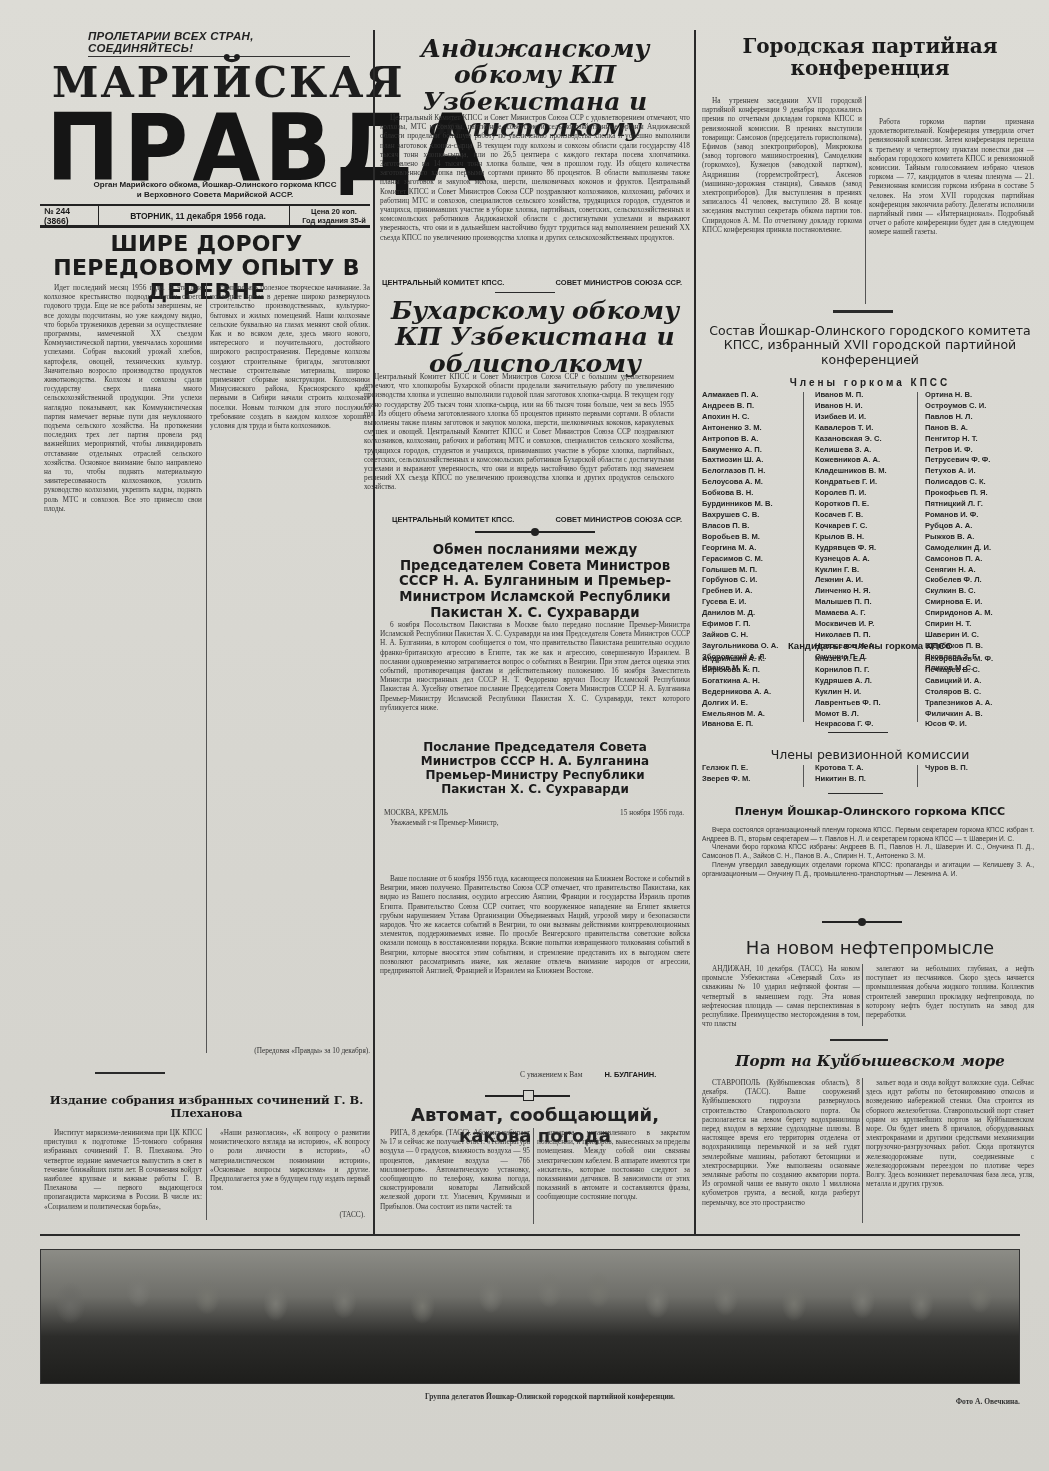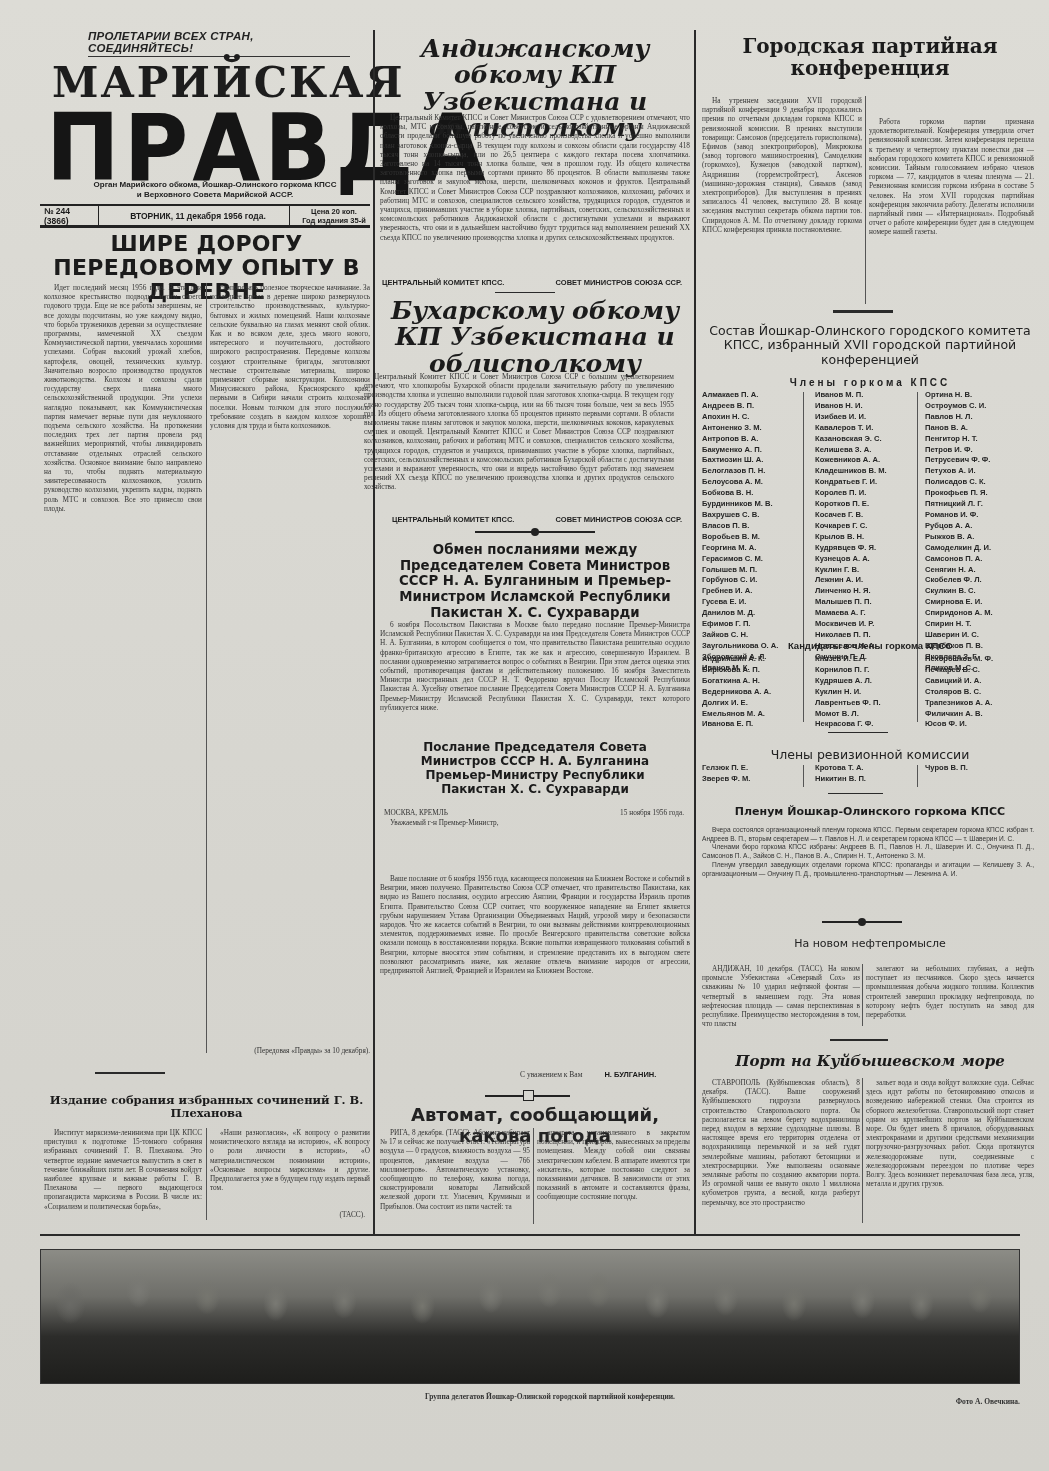--- a/index.html
+++ b/index.html
@@ -321,21 +321,21 @@
   <div class="abs h-cond" style="left:700px; top:806px; width:340px; font-size:11px;">Пленум Йошкар-Олинского горкома КПСС</div>
   <div class="abs txt" style="left:702px; top:826px; width:332px; height:70px; font-family:'Liberation Sans',sans-serif; font-size:6.6px; line-height:8.7px;">
     <p>Вчера состоялся организационный пленум горкома КПСС. Первым секретарем горкома КПСС избран т. Андреев В. П., вторым секретарем — т. Павлов Н. Л. и секретарем горкома КПСС — т. Шаверин И. С.</p>
     <p>Членами бюро горкома КПСС избраны: Андреев В. П., Павлов Н. Л., Шаверин И. С., Онучина П. Д., Самсонов П. А., Зайков С. Н., Панов В. А., Спирин Н. Т., Антоненко З. М.</p>
     <p>Пленум утвердил заведующих отделами горкома КПСС: пропаганды и агитации — Келишеву З. А., организационным — Онучину П. Д., промышленно-транспортным — Лежнина А. И.</p>
   </div>
   <div class="ornament" style="left:822px; top:921px; width:80px; height:1.5px;">
       <span class="dot"></span>
     </div>
 
-  <div class="abs h-light" style="left:700px; top:938px; width:340px; font-size:11px;">На новом нефтепромысле</div>
+  <div class="abs h-light" style="left:700px; top:938px; width:340px; font-size:18px;">На новом нефтепромысле</div>
   <div class="abs txt" style="left:702px; top:964px; width:158px; height:62px;">
     <p>АНДИЖАН, 10 декабря. (ТАСС). На новом промысле Узбекистана «Северный Сох» из скважины № 10 ударил нефтяной фонтан — четвертый в нынешнем году. Эта новая нефтеносная площадь — самая перспективная в республике. Преимущество месторождения в том, что пласты</p>
   </div>
   <div class="vrule thin" style="left:862px; top:964px; height:62px;"></div>
   <div class="abs txt" style="left:866px; top:964px; width:168px; height:62px;">
     <p>залегают на небольших глубинах, а нефть поступает из песчаников. Скоро здесь начнется промышленная добыча жидкого топлива. Коллектив строителей завершил прокладку нефтепровода, по которому нефть будет поступать на завод для переработки.</p>
   </div>
   <div class="hrule" style="left:830px; top:1039px; width:58px;"></div>
 
   <div class="abs h-ital" style="left:700px; top:1054px; width:340px; font-size:15px;">Порт на Куйбышевском море</div>

